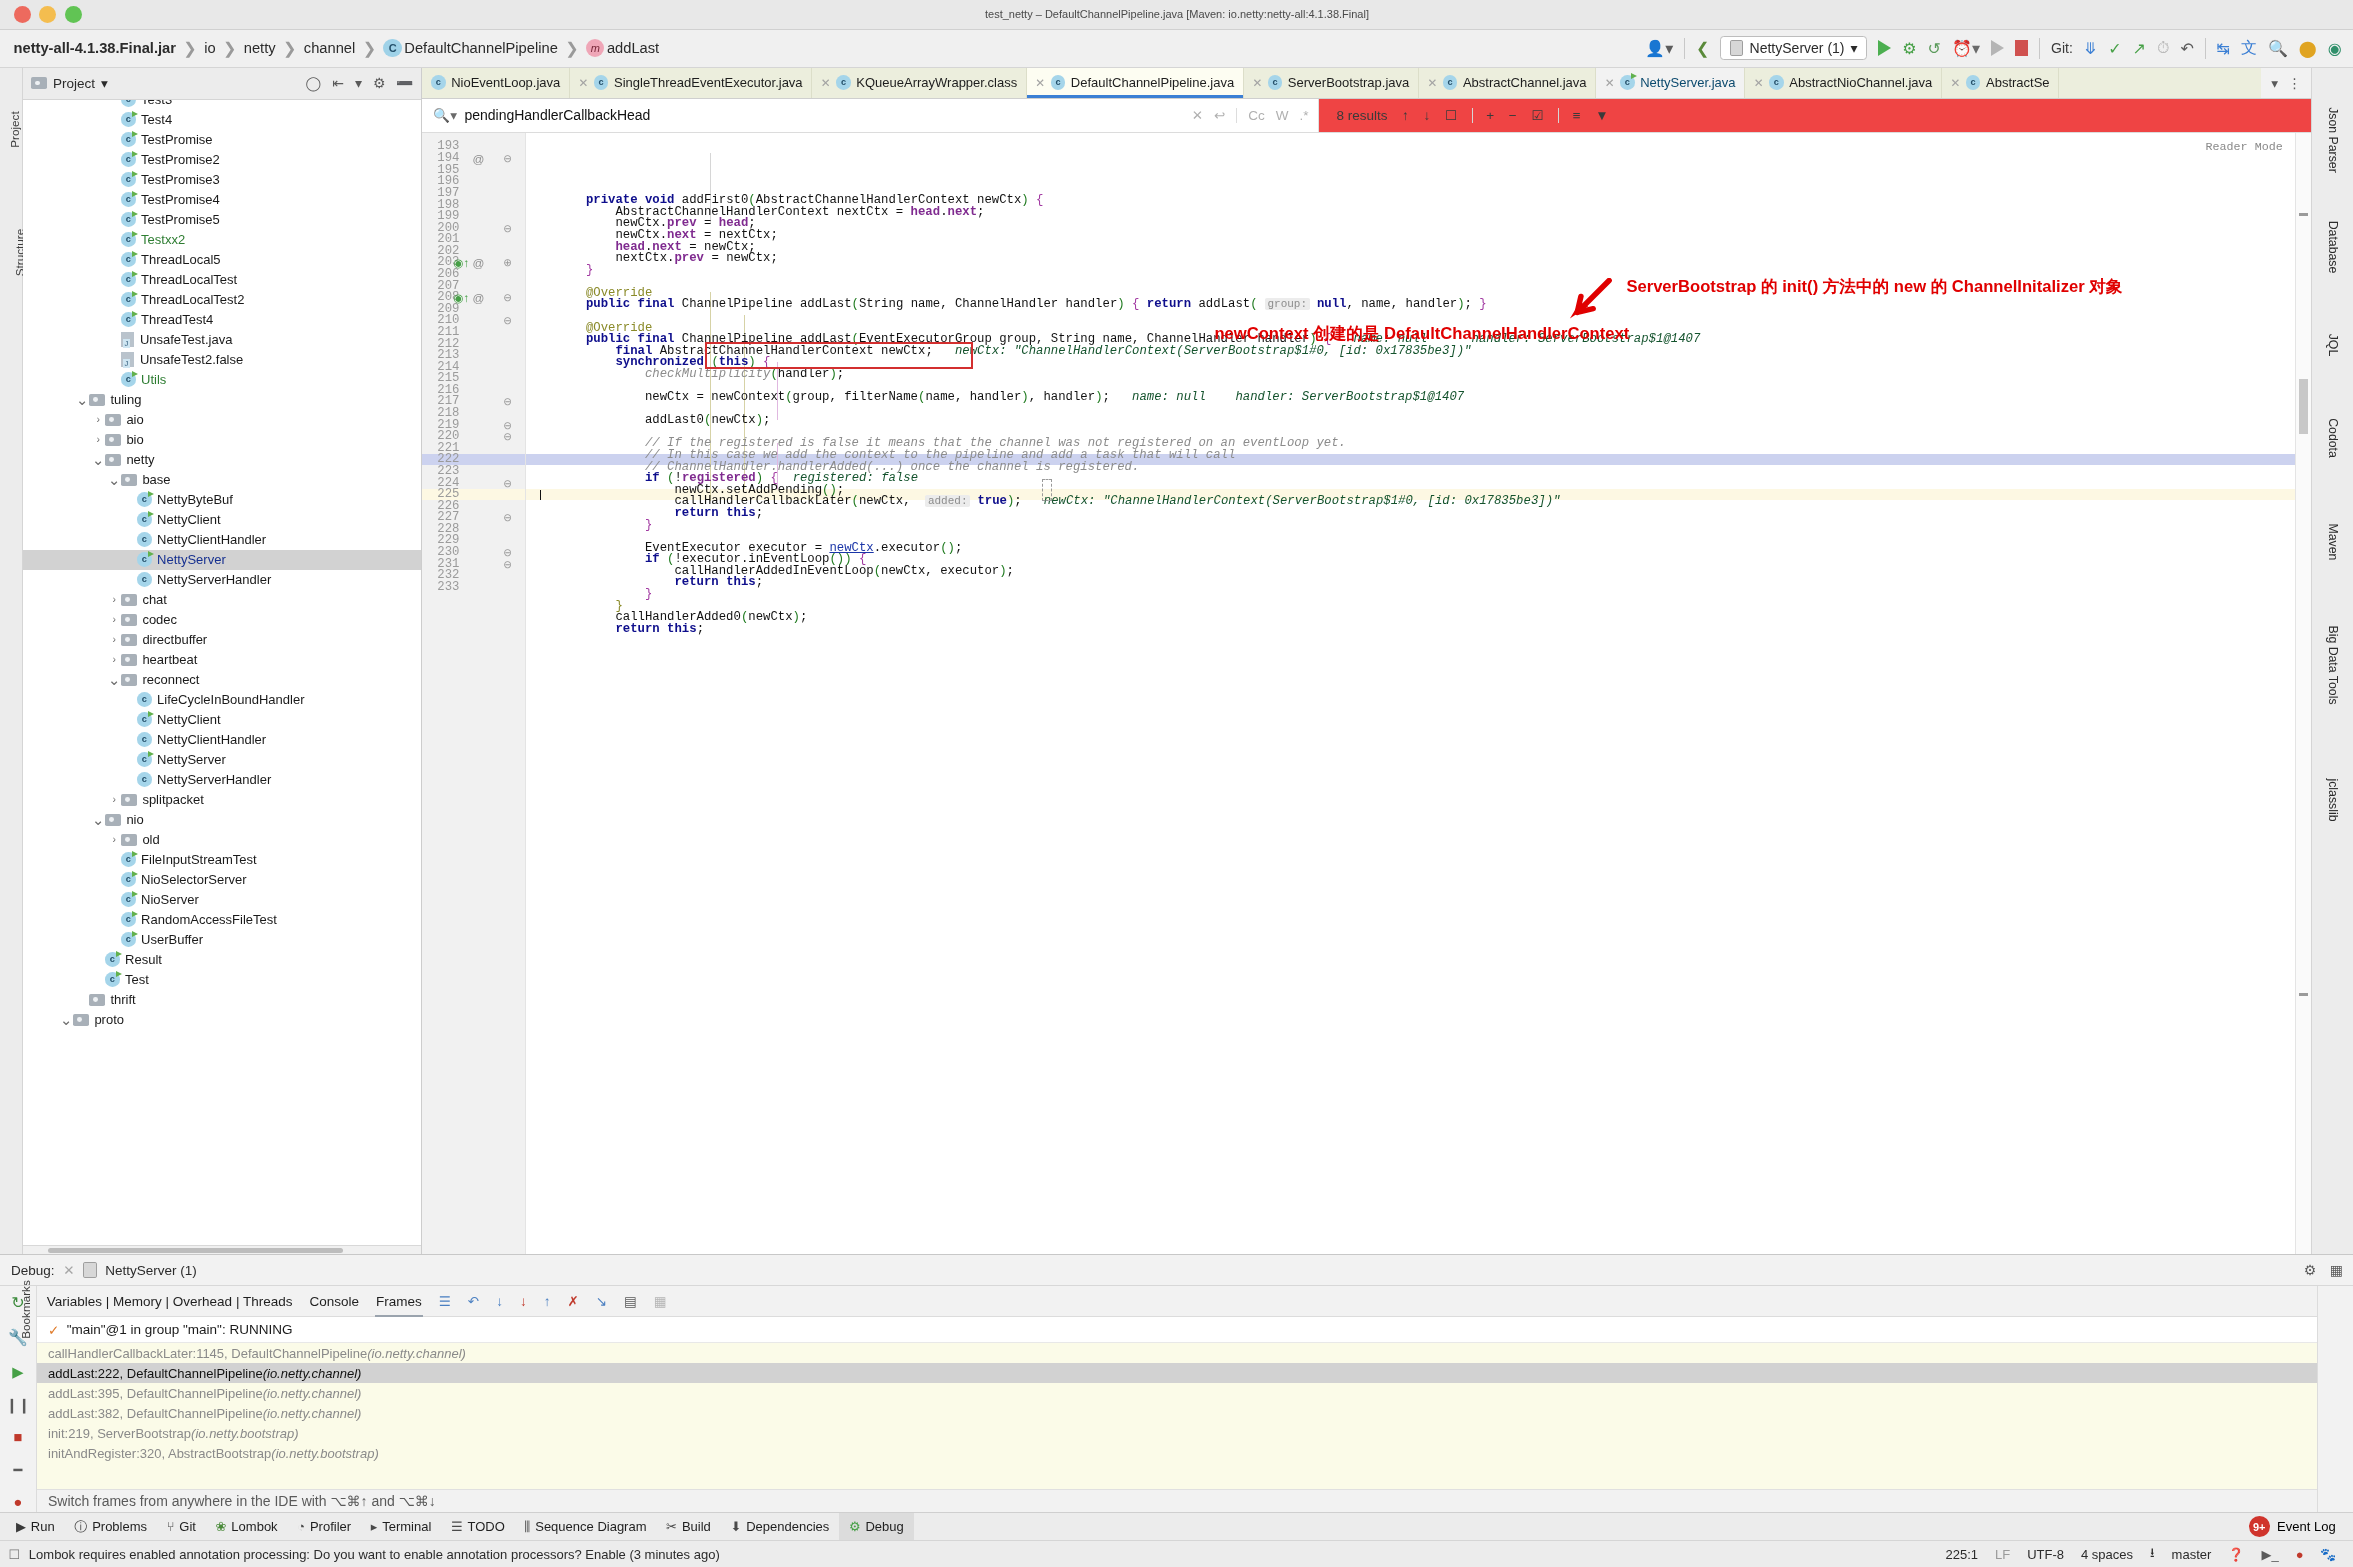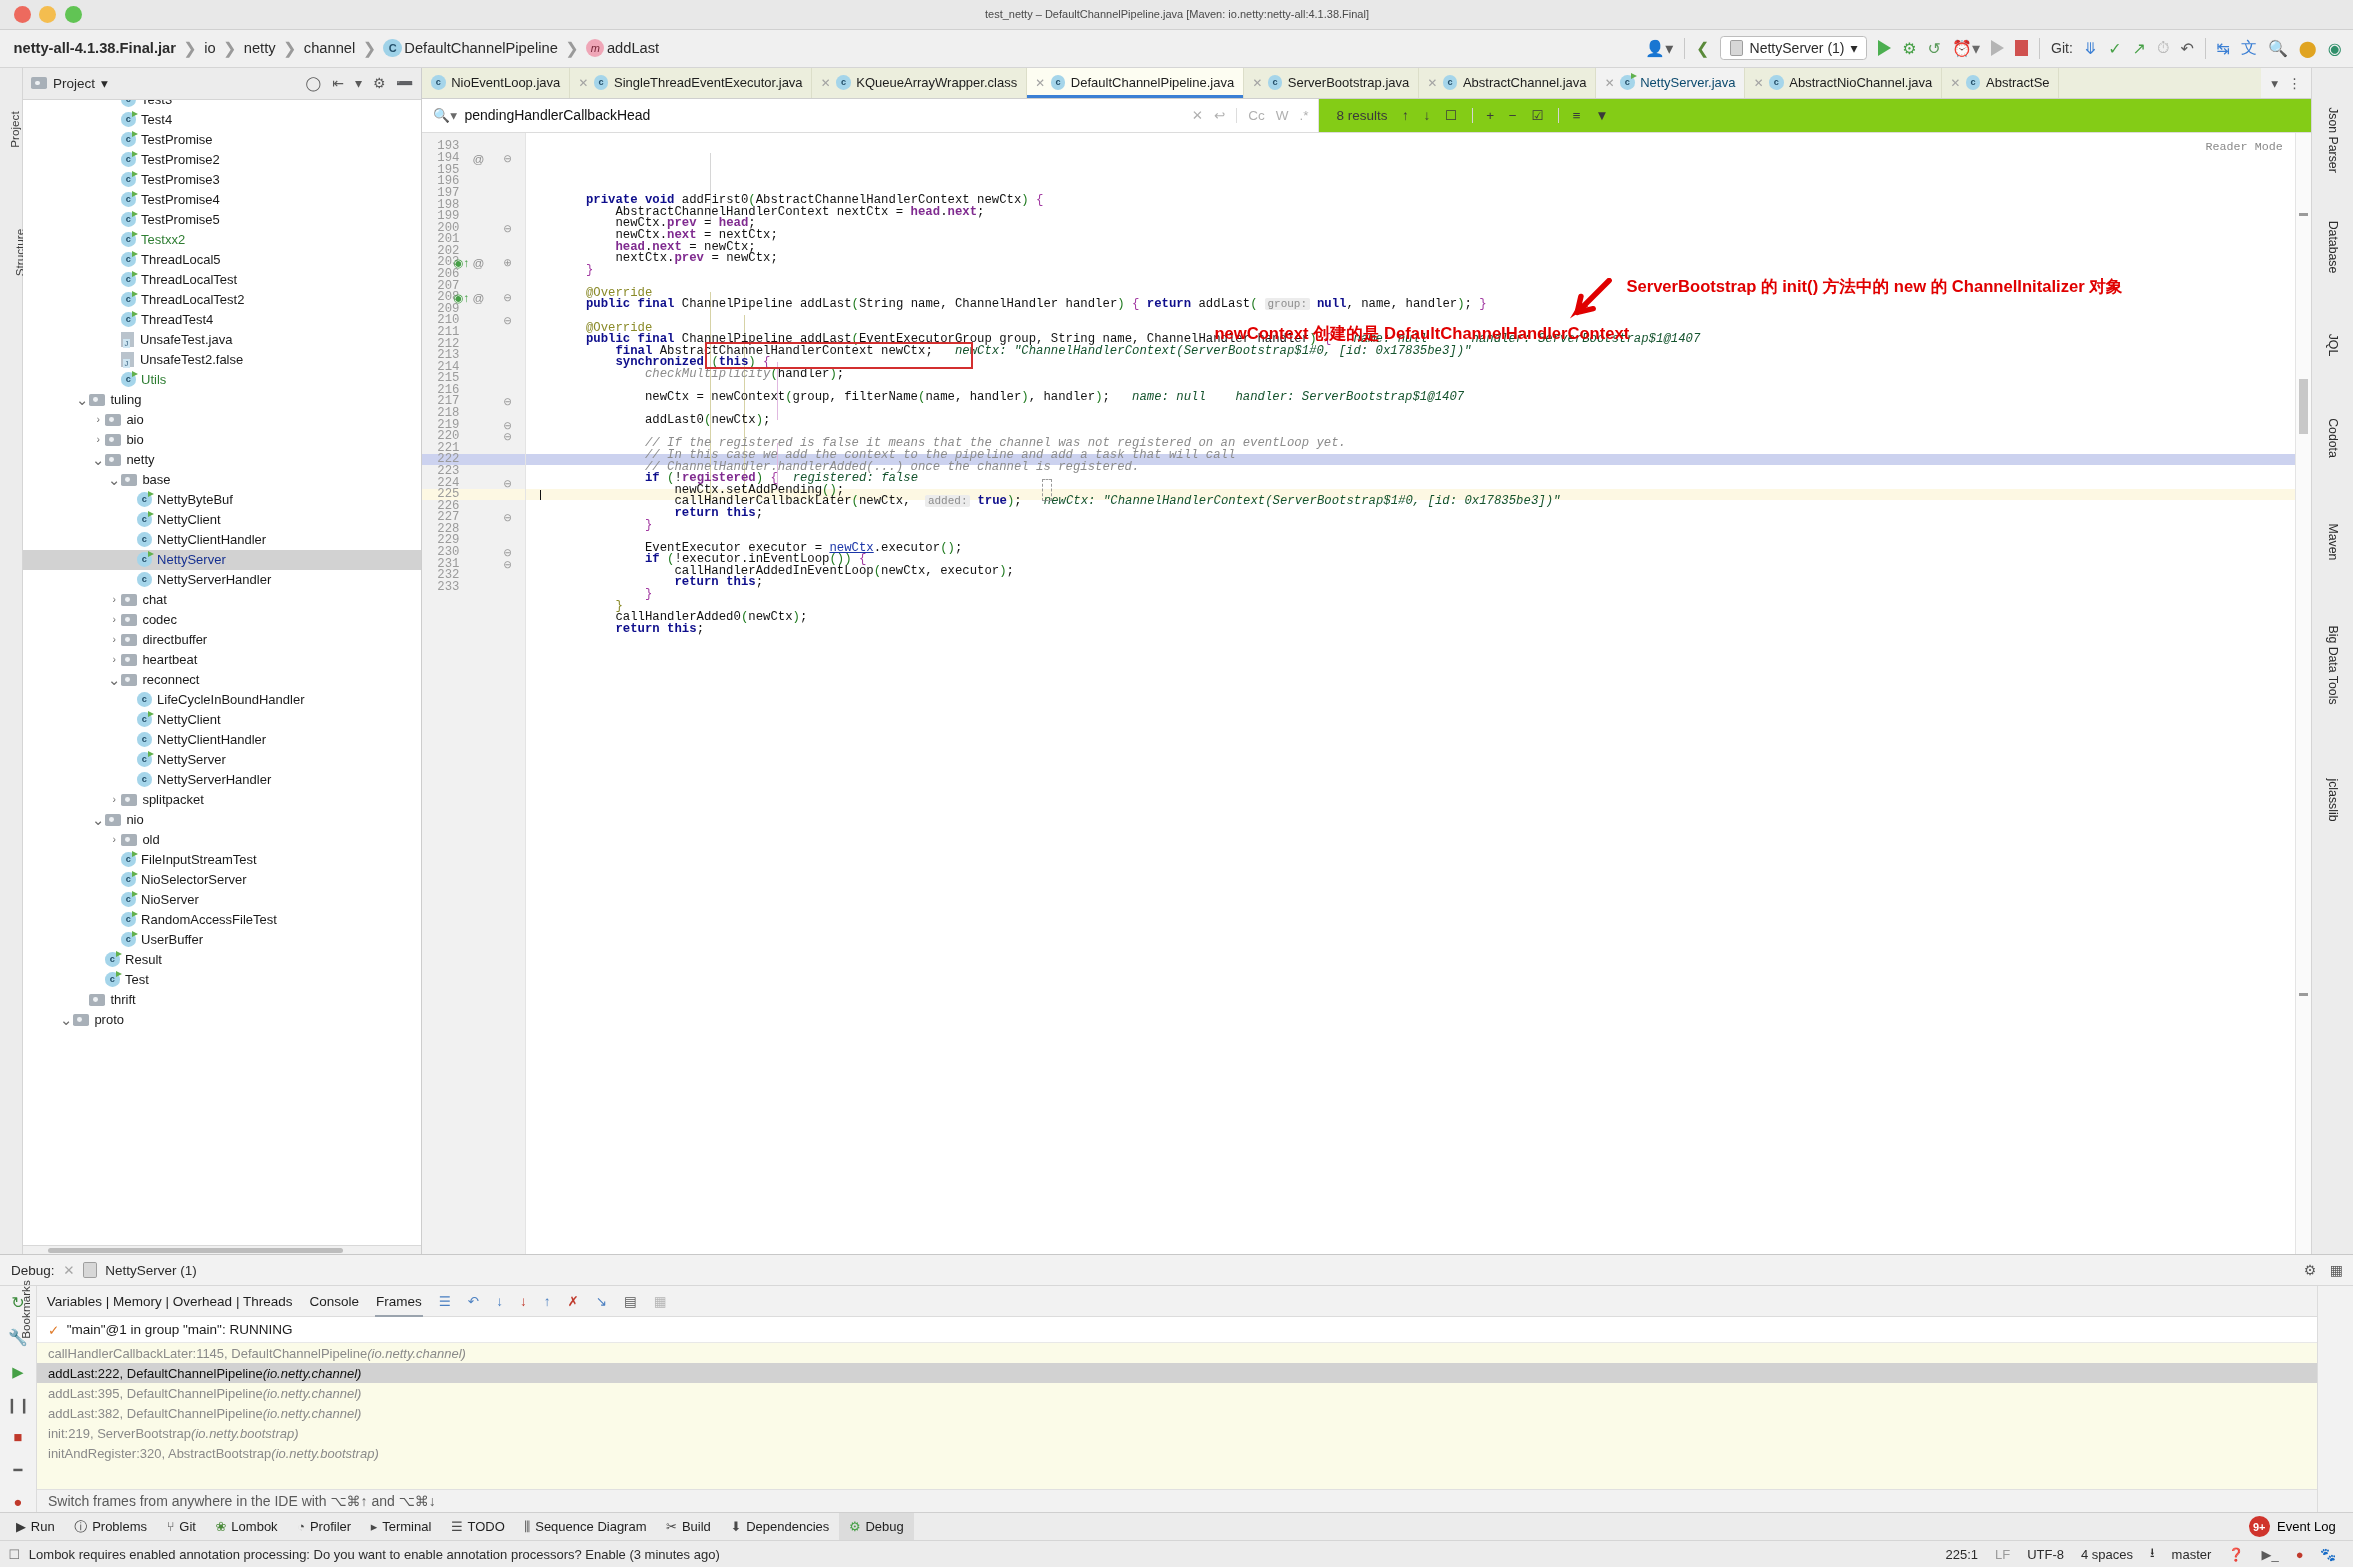--- a/index.html
+++ b/index.html
@@ -84,21 +84,21 @@
 
   
   .findbar{ height:34px; background:#fff; display:flex; align-items:center; border-bottom:0.6px solid #dcdcdc; flex:0 0 34px;}
   .findfield{ display:flex; align-items:center; gap:7.4px; flex:0 0 897px; padding-left:11px; height:100%;
               border-right:0.6px solid #e0e0e0;}
   .findfield .q{ font-size:13.5px; color:#6a6a6a; }
   .findtxt{ font-size:14px; color:#111; }
   .findicons{ margin-left:auto; display:flex; gap:11px; align-items:center; padding-right:9.8px;
               font-size:13.5px; color:#b0b0b0;}
   .findright{ display:flex; align-items:center; gap:14.7px; padding-left:17px; font-size:13.5px; color:#3a3a3a;
-              background:#84cc16; height:100%; flex:1 1 auto;}
+              background:#ef4444; height:100%; flex:1 1 auto;}
 
   
   .codewrap{ flex:1 1 auto; position:relative; overflow:hidden; background:#fff; display:flex; min-height:0;}
   .gutter{ width:104px; background:#f1f1f1; border-right:0.6px solid #e4e4e4; flex:0 0 104px; position:relative;}
   .code{ flex:1 1 auto; position:relative; overflow:hidden; font-family:"Liberation Mono", monospace; }
   .lnum{ position:absolute; right:66px; font-size:12.3px; color:#9b9b9b; font-family:"Liberation Mono", monospace;
          line-height:11.7px;}
   .gmark{ position:absolute; right:41px; font-size:11.7px; color:#8d8d8d; line-height:11.7px;}
   .gfold{ position:absolute; right:13.5px; font-size:10.4px; color:#9a9a9a; line-height:11.7px;}
   .cl{ position:absolute; left:30px; font-size:12.3px; line-height:11.7px; white-space:pre; color:#111;margin-top:42px; }

